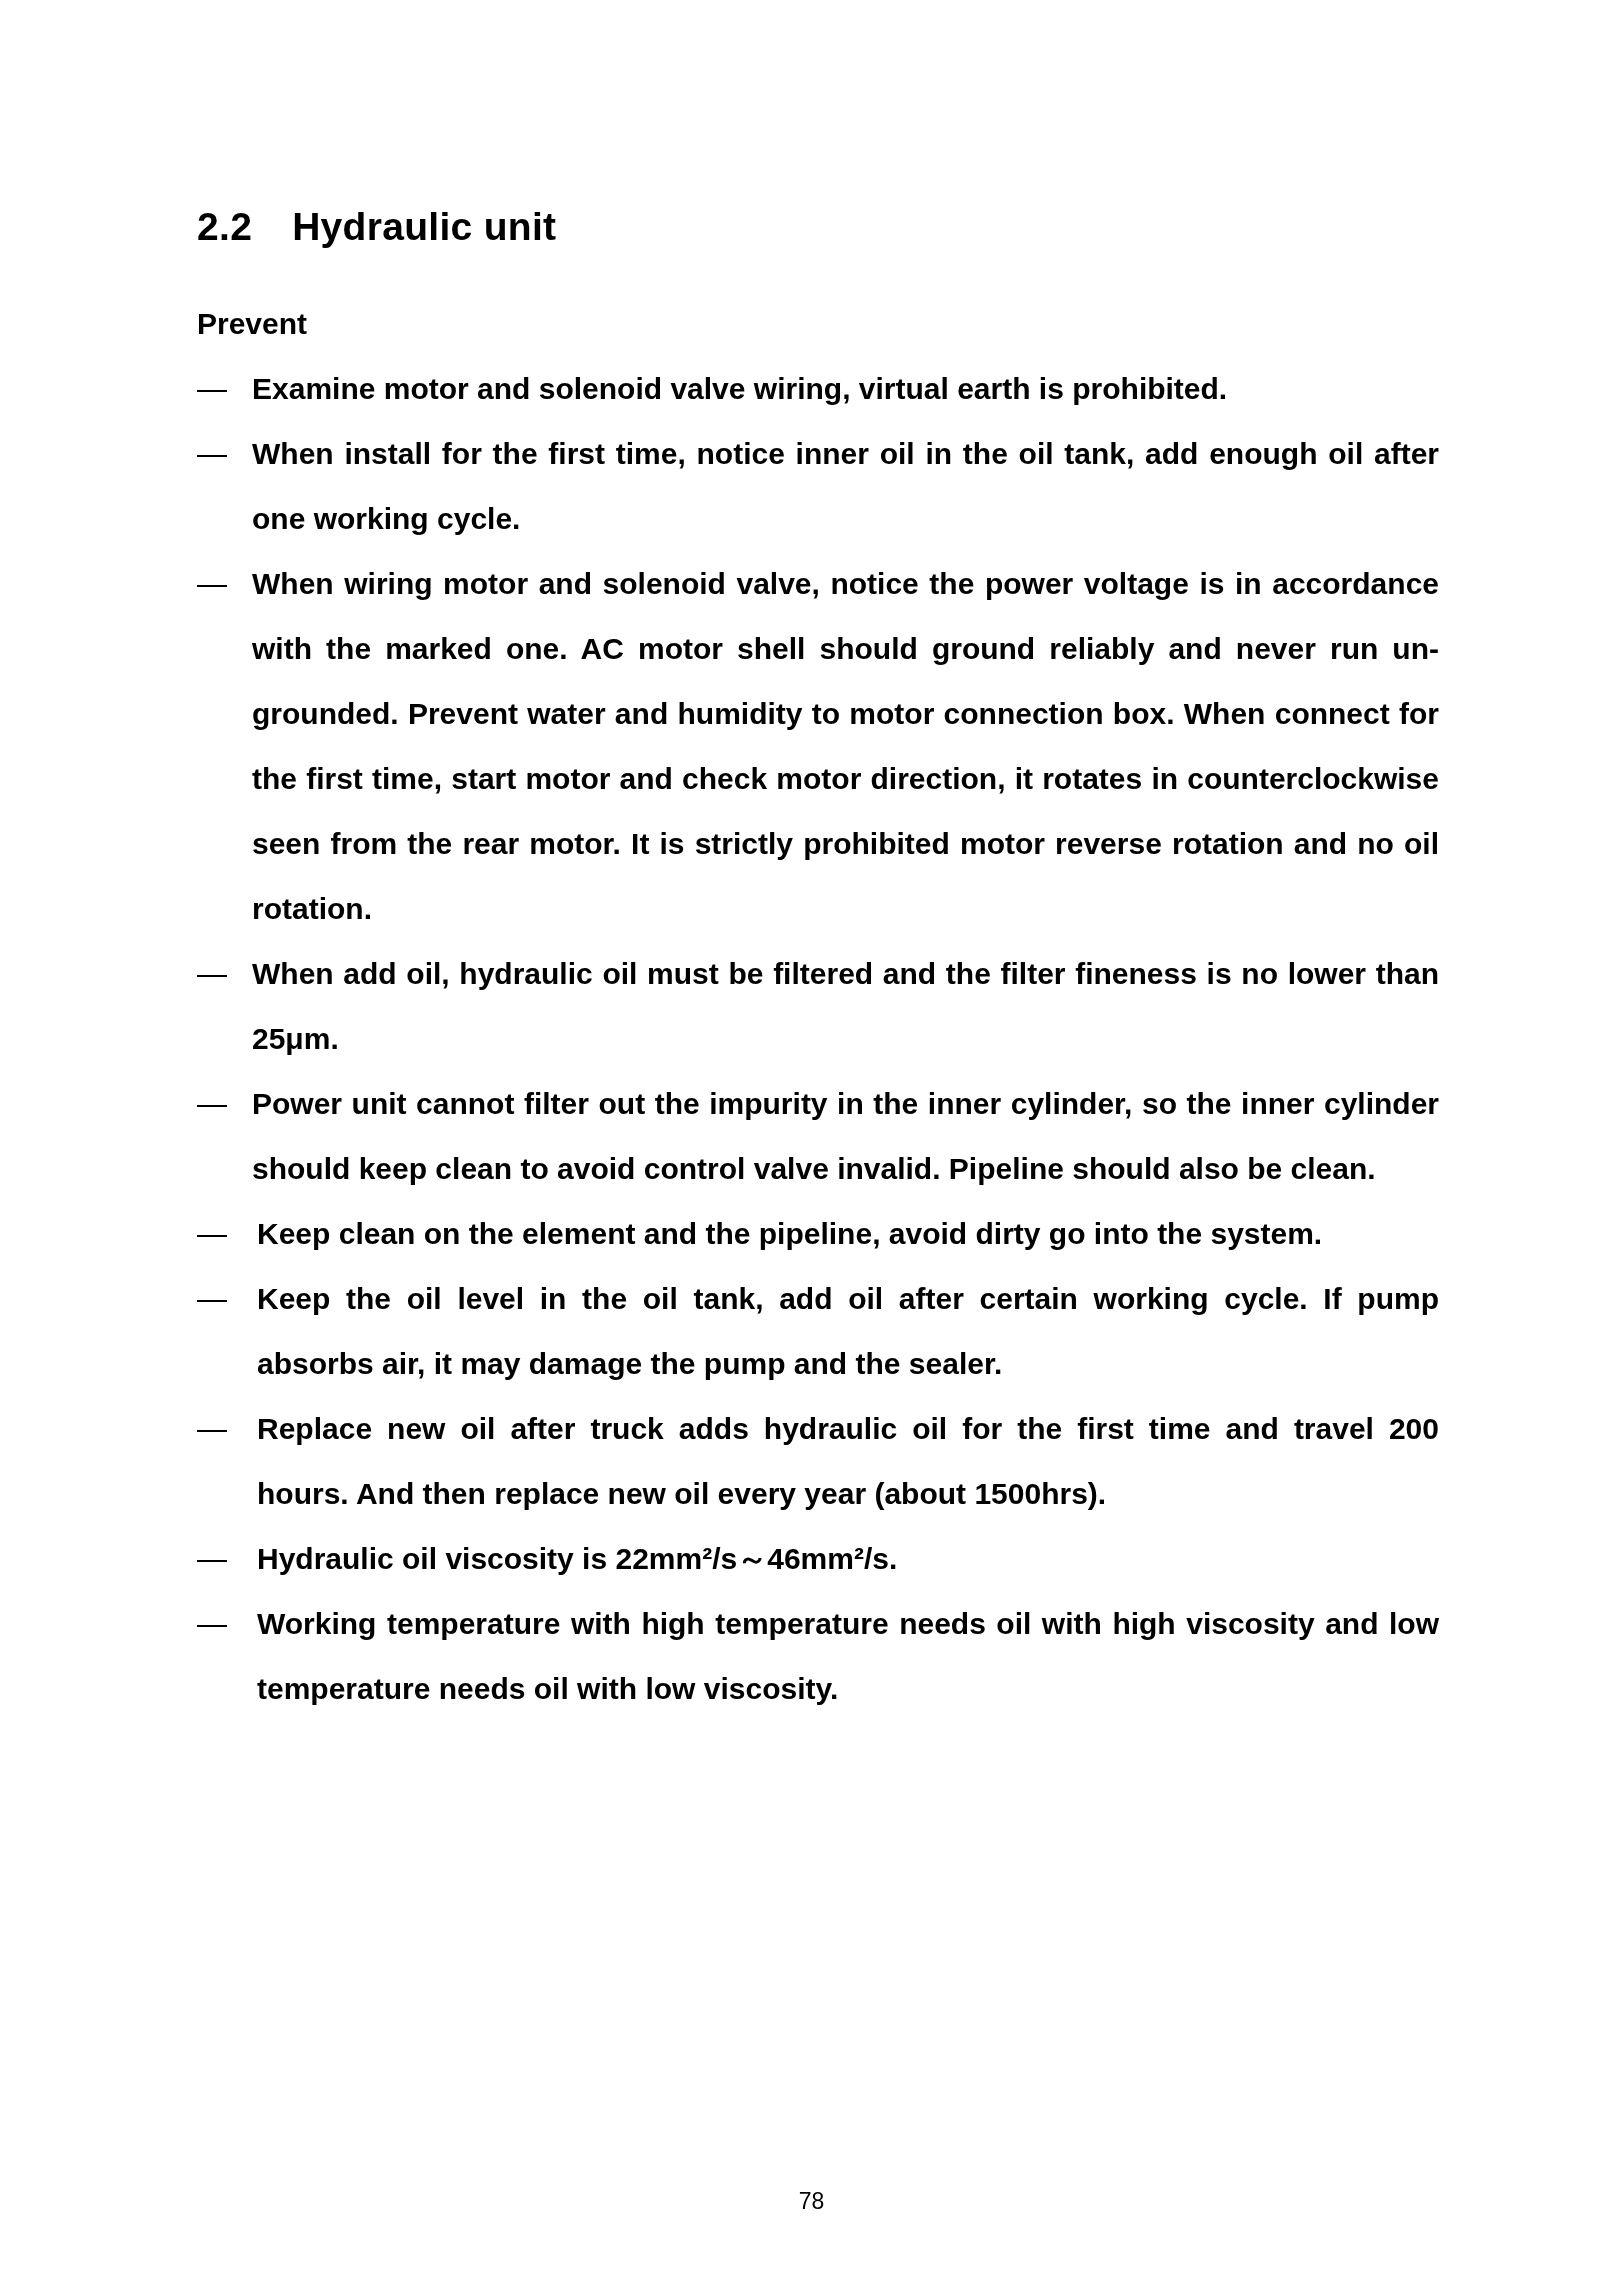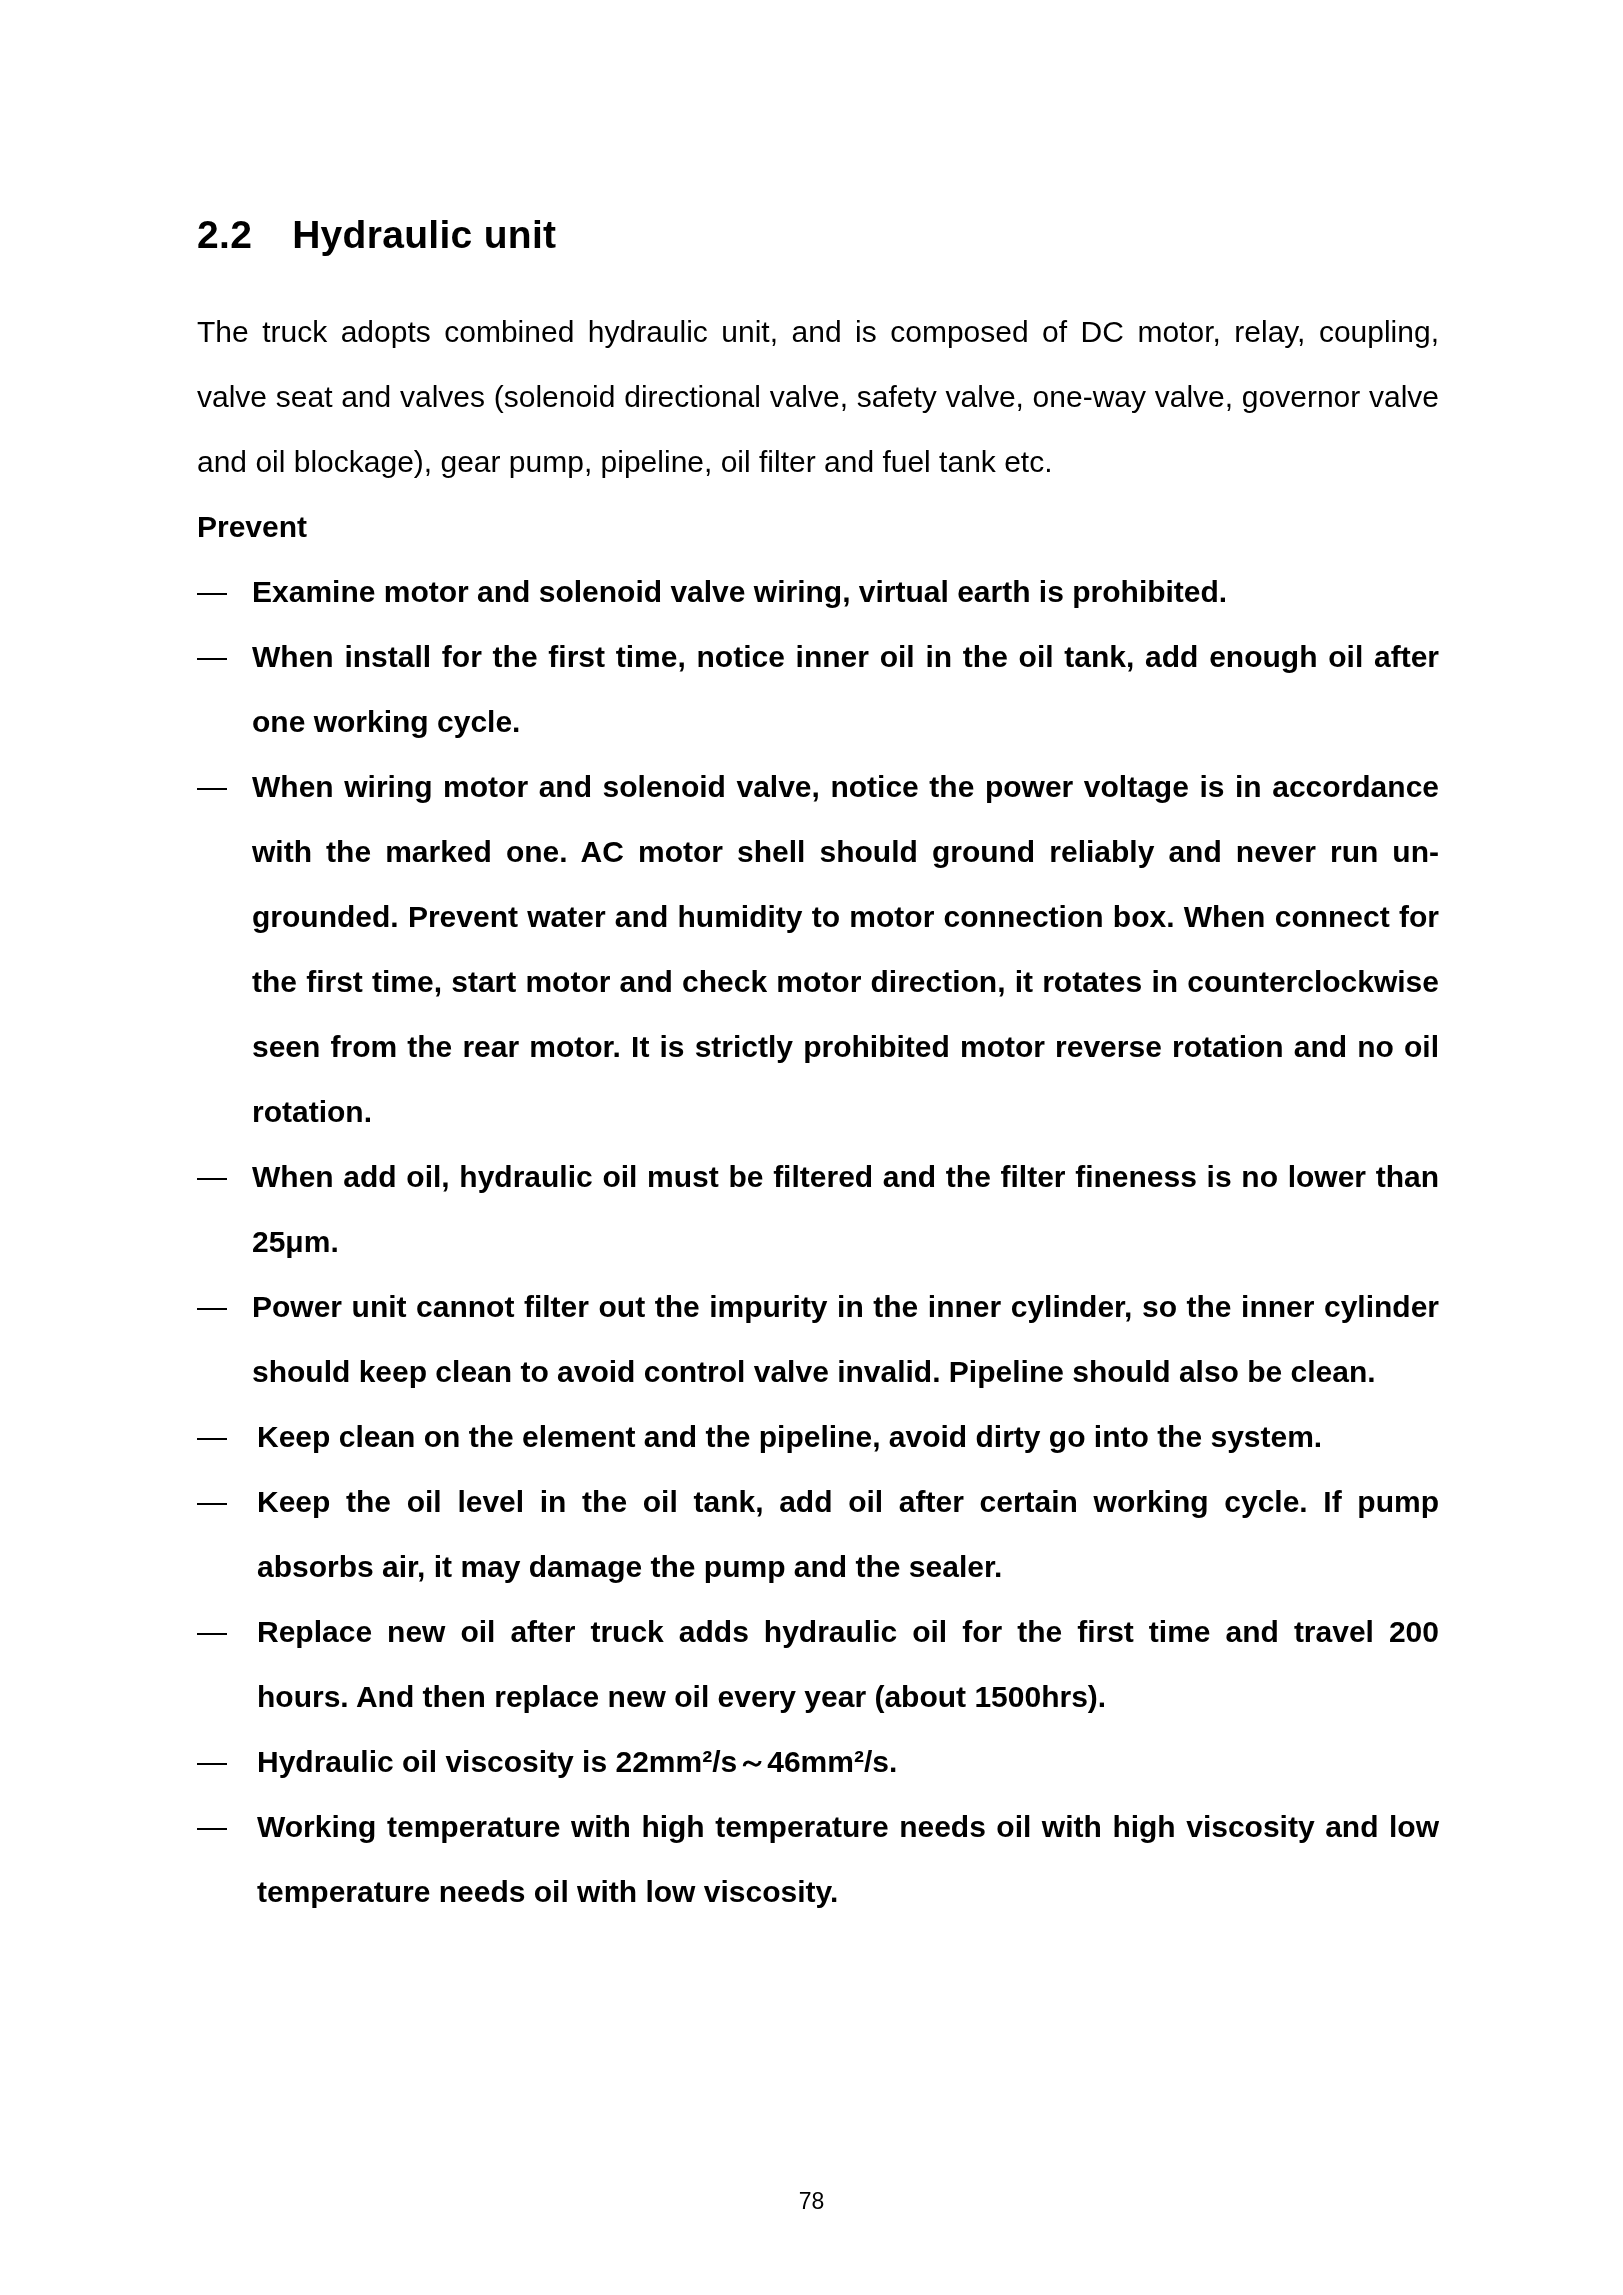--- a/index.html
+++ b/index.html
@@ -19,21 +19,21 @@
   .content {
     position: absolute;
     top: 198px;
     left: 197px;
     right: 184px;
   }
   .title {
     font-size: 39px;
     font-weight: bold;
     line-height: 49px;
-    margin: 12px 0 40px 0;
+    margin: 4px 0 40px 0;
     letter-spacing: 0.3px;
   }
   .title .num {
     margin-right: 40px;
   }
   .body-text {
     font-size: 30px;
     line-height: 65px;
   }
   .para {
@@ -74,21 +74,20 @@
 </head>
 <body>
 
 <div class="page">
   <div class="content">
 
     <h1 class="title"><span class="num">2.2</span><span>Hydraulic unit</span></h1>
 
     <div class="body-text">
 
-      <p class="para">The truck adopts combined hydraulic unit, and is composed of DC motor, relay, coupling, valve seat and valves (solenoid directional valve, safety valve, one-way valve, governor valve and oil blockage), gear pump, pipeline, oil filter and fuel tank etc.</p>
 
       <p class="subheading">Prevent</p>
 
       <div class="item">
         <span class="marker">—</span>
         <span class="item-text">Examine motor and solenoid valve wiring, virtual earth is prohibited.</span>
       </div>
       <div class="item">
         <span class="marker">—</span>
         <span class="item-text">When install for the first time, notice inner oil in the oil tank, add enough oil after one working cycle.</span>

